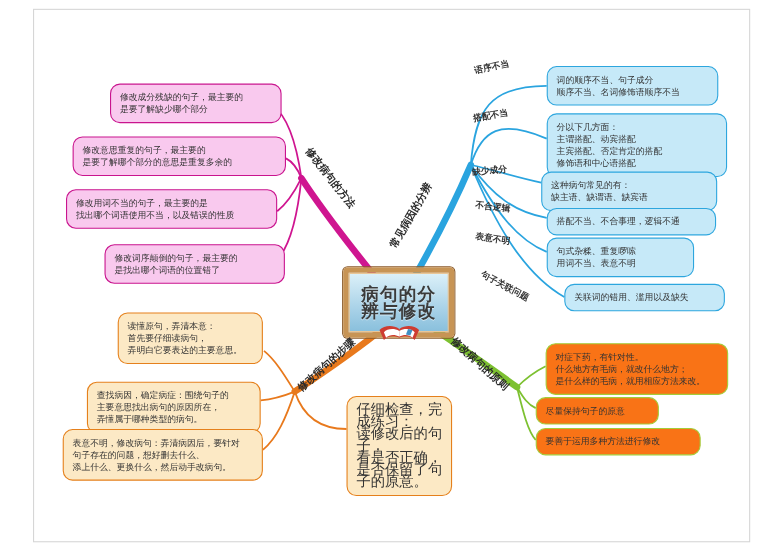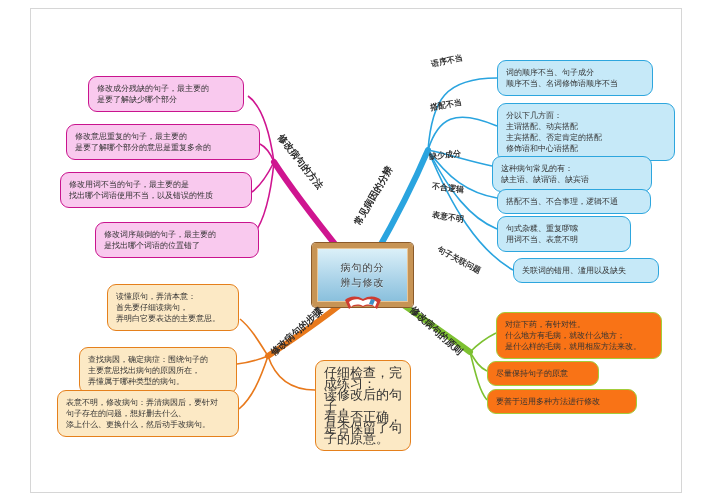--- a/index.html
+++ b/index.html
@@ -30,21 +30,21 @@
     white-space:nowrap;transform-origin:center;
   }
   .blackboard{
     position:absolute;left:312px;top:243px;width:91px;height:54px;
     background:linear-gradient(180deg,#ddf1f9 0%,#a9d2e8 60%,#88bfdc 100%);
     border:5px solid #c79455;border-radius:4px;
     box-shadow:0 0 0 1px #8a5a2a, inset 0 0 0 1px #e9c697;
     display:flex;align-items:center;justify-content:center;
   }
   .board-text{
-    font-size:10px;line-height:15px;font-weight:normal;color:#3b3b3b;
+    font-size:16px;line-height:15px;font-weight:bold;color:#3b3b3b;
     text-align:center;white-space:pre-line;letter-spacing:1px;
     text-shadow:0 1px 0 rgba(255,255,255,.5);
   }
   .book{position:absolute;left:50%;bottom:-9px;transform:translateX(-50%);}
 </style>
 </head>
 <body>
 
 <div class="canvas">
 
@@ -103,32 +103,32 @@
   <div class="branch-label" style="left:297px;top:332px;transform:translate(-50%,-50%) rotate(-42deg);">修改病句的步骤</div>
   <div class="branch-label" style="left:436px;top:331px;transform:translate(-50%,-50%) rotate(42deg);">修改病句的原则</div>
 
   <div class="sub-label" style="left:447px;top:61px;transform:translate(-50%,-50%) rotate(-12deg);">语序不当</div>
   <div class="sub-label" style="left:446px;top:105px;transform:translate(-50%,-50%) rotate(-10deg);">搭配不当</div>
   <div class="sub-label" style="left:445px;top:155px;transform:translate(-50%,-50%) rotate(-5deg);">缺少成分</div>
   <div class="sub-label" style="left:448px;top:188px;transform:translate(-50%,-50%) rotate(7deg);">不合逻辑</div>
   <div class="sub-label" style="left:448px;top:217px;transform:translate(-50%,-50%) rotate(9deg);">表意不明</div>
   <div class="sub-label" style="left:459px;top:260px;transform:translate(-50%,-50%) rotate(28deg);">句子关联问题</div>
 
-  <div class="node pink" style="left:88px;top:76px;width:156px;">修改成分残缺的句子，最主要的
+  <div class="node pink" style="left:100px;top:76px;width:156px;">修改成分残缺的句子，最主要的
 是要了解缺少哪个部分</div>
   <div class="node pink" style="left:66px;top:124px;width:194px;">修改意思重复的句子，最主要的
 是要了解哪个部分的意思是重复多余的</div>
   <div class="node pink" style="left:60px;top:172px;width:192px;">修改用词不当的句子，最主要的是
 找出哪个词语使用不当，以及错误的性质</div>
   <div class="node pink" style="left:95px;top:222px;width:164px;">修改词序颠倒的句子，最主要的
 是找出哪个词语的位置错了</div>
 
   <div class="node blue" style="left:497px;top:60px;width:156px;">词的顺序不当、句子成分
 顺序不当、名词修饰语顺序不当</div>
-  <div class="node blue" style="left:497px;top:103px;width:178px;">分以下几方面：
+  <div class="node blue" style="left:497px;top:103px;width:164px;">分以下几方面：
 主谓搭配、动宾搭配
 主宾搭配、否定肯定的搭配
 修饰语和中心语搭配</div>
   <div class="node blue" style="left:492px;top:156px;width:160px;">这种病句常见的有：
 缺主语、缺谓语、缺宾语</div>
   <div class="node blue" style="left:497px;top:189px;width:154px;">搭配不当、不合事理，逻辑不通</div>
   <div class="node blue" style="left:497px;top:216px;width:134px;">句式杂糅、重复啰嗦
 用词不当、表意不明</div>
   <div class="node blue" style="left:513px;top:258px;width:146px;">关联词的错用、滥用以及缺失</div>
 

